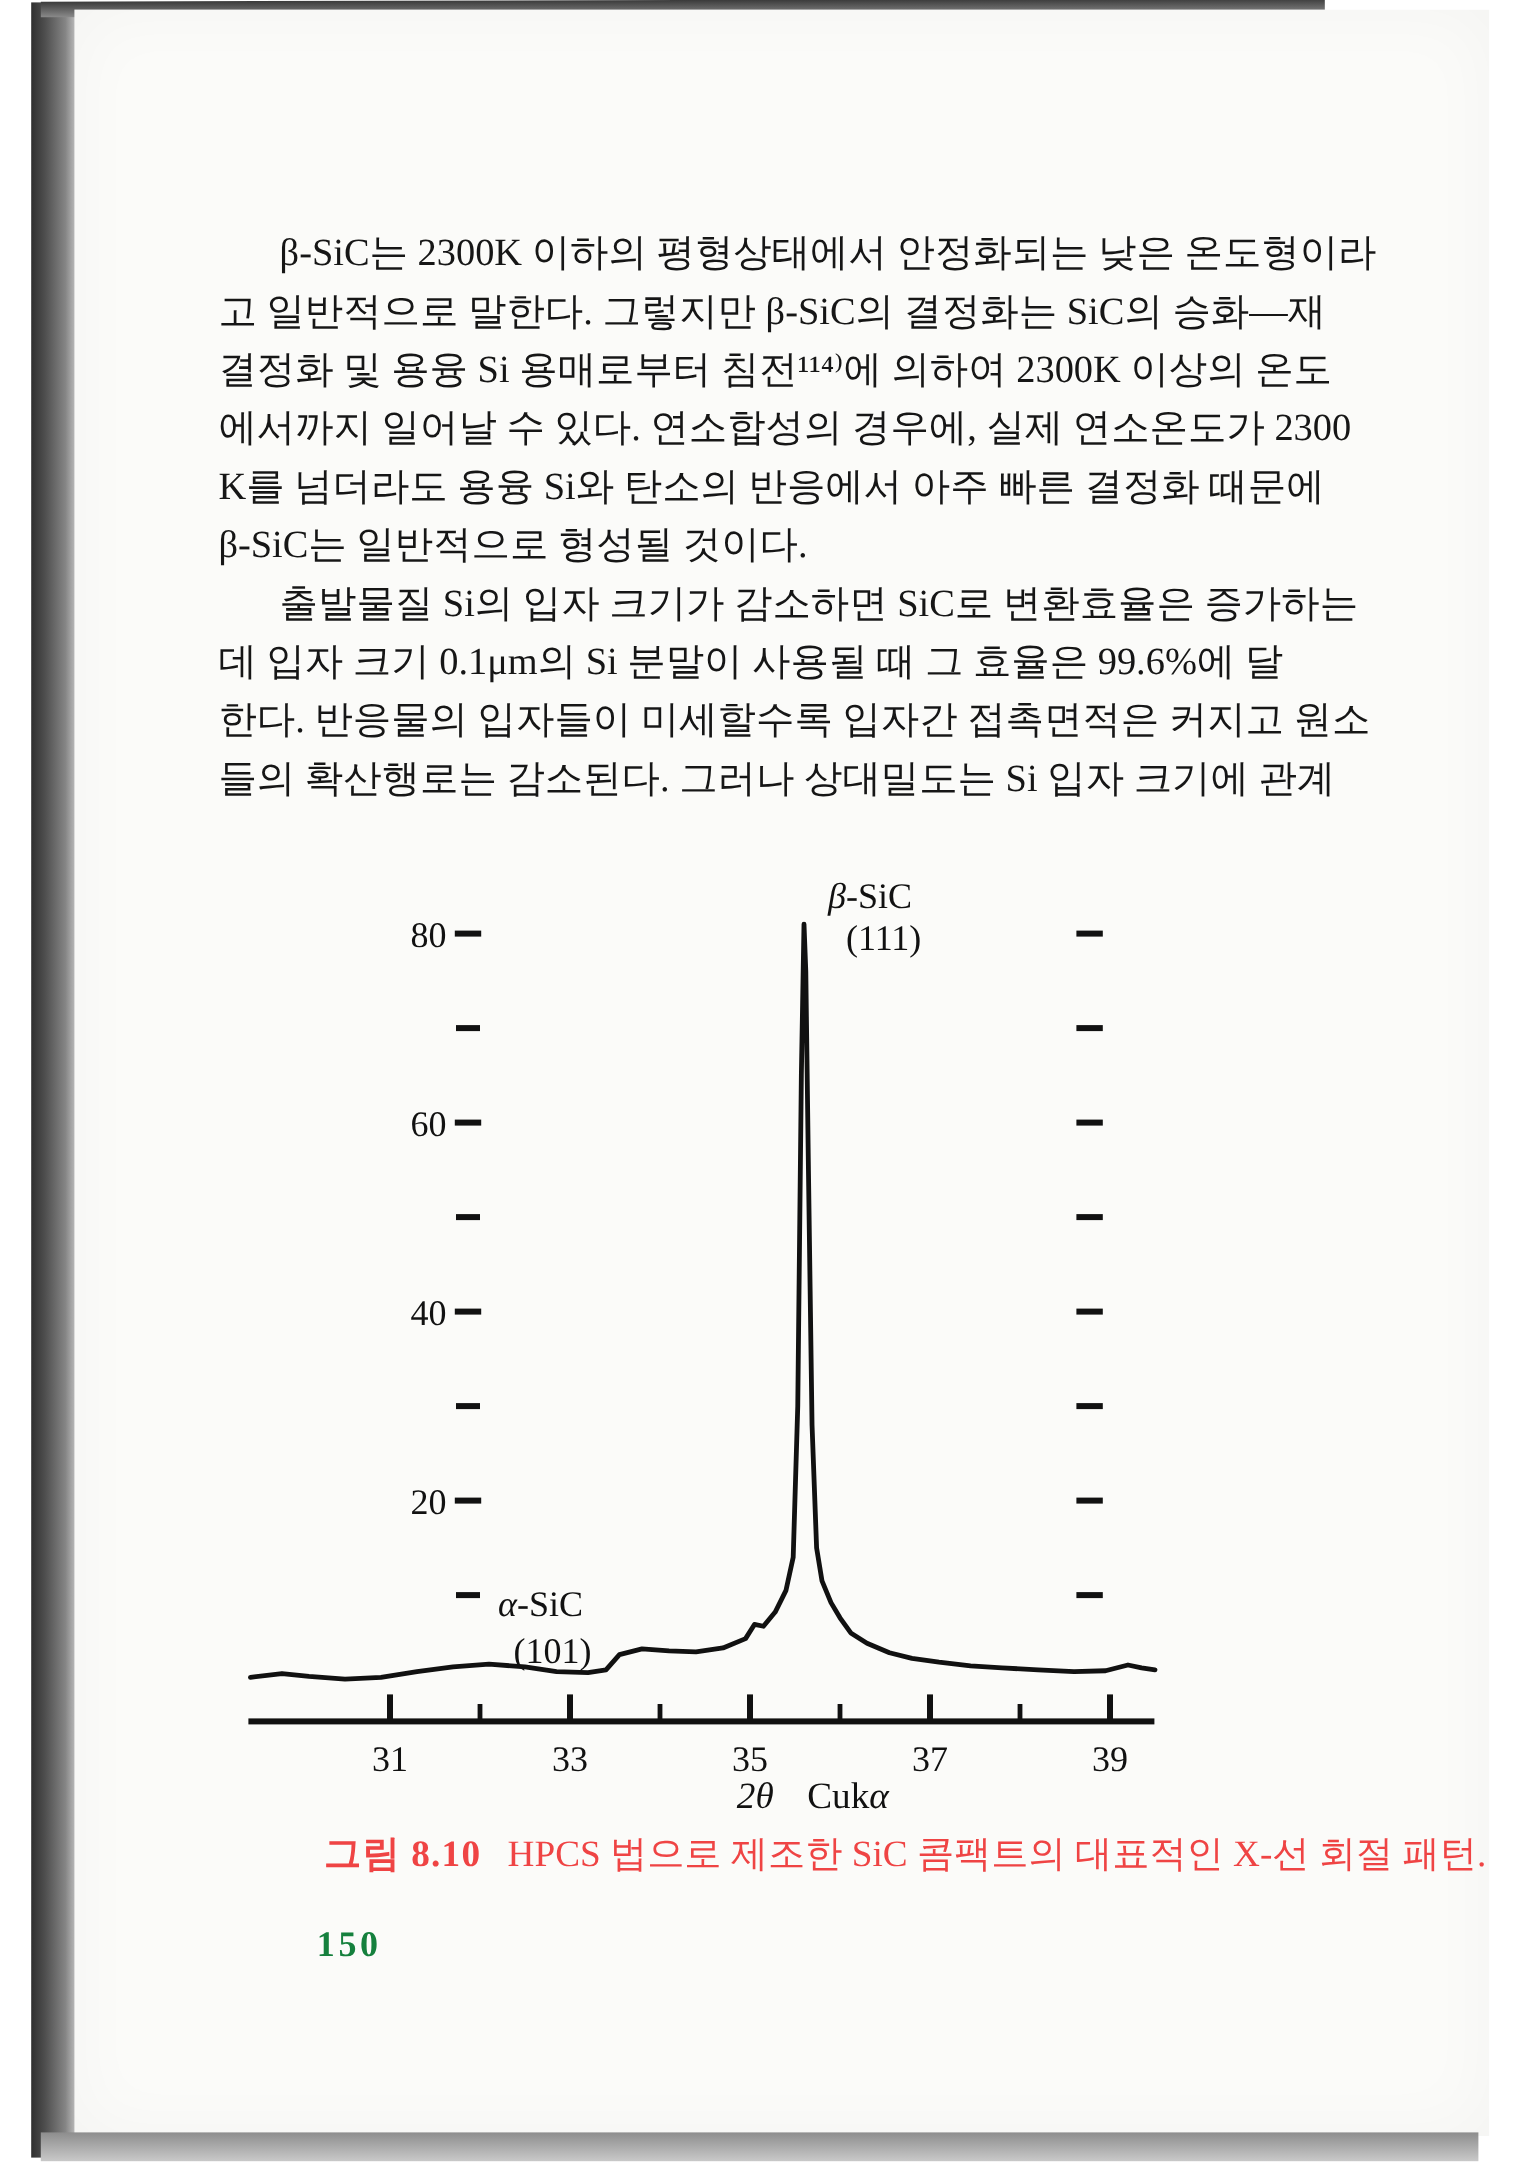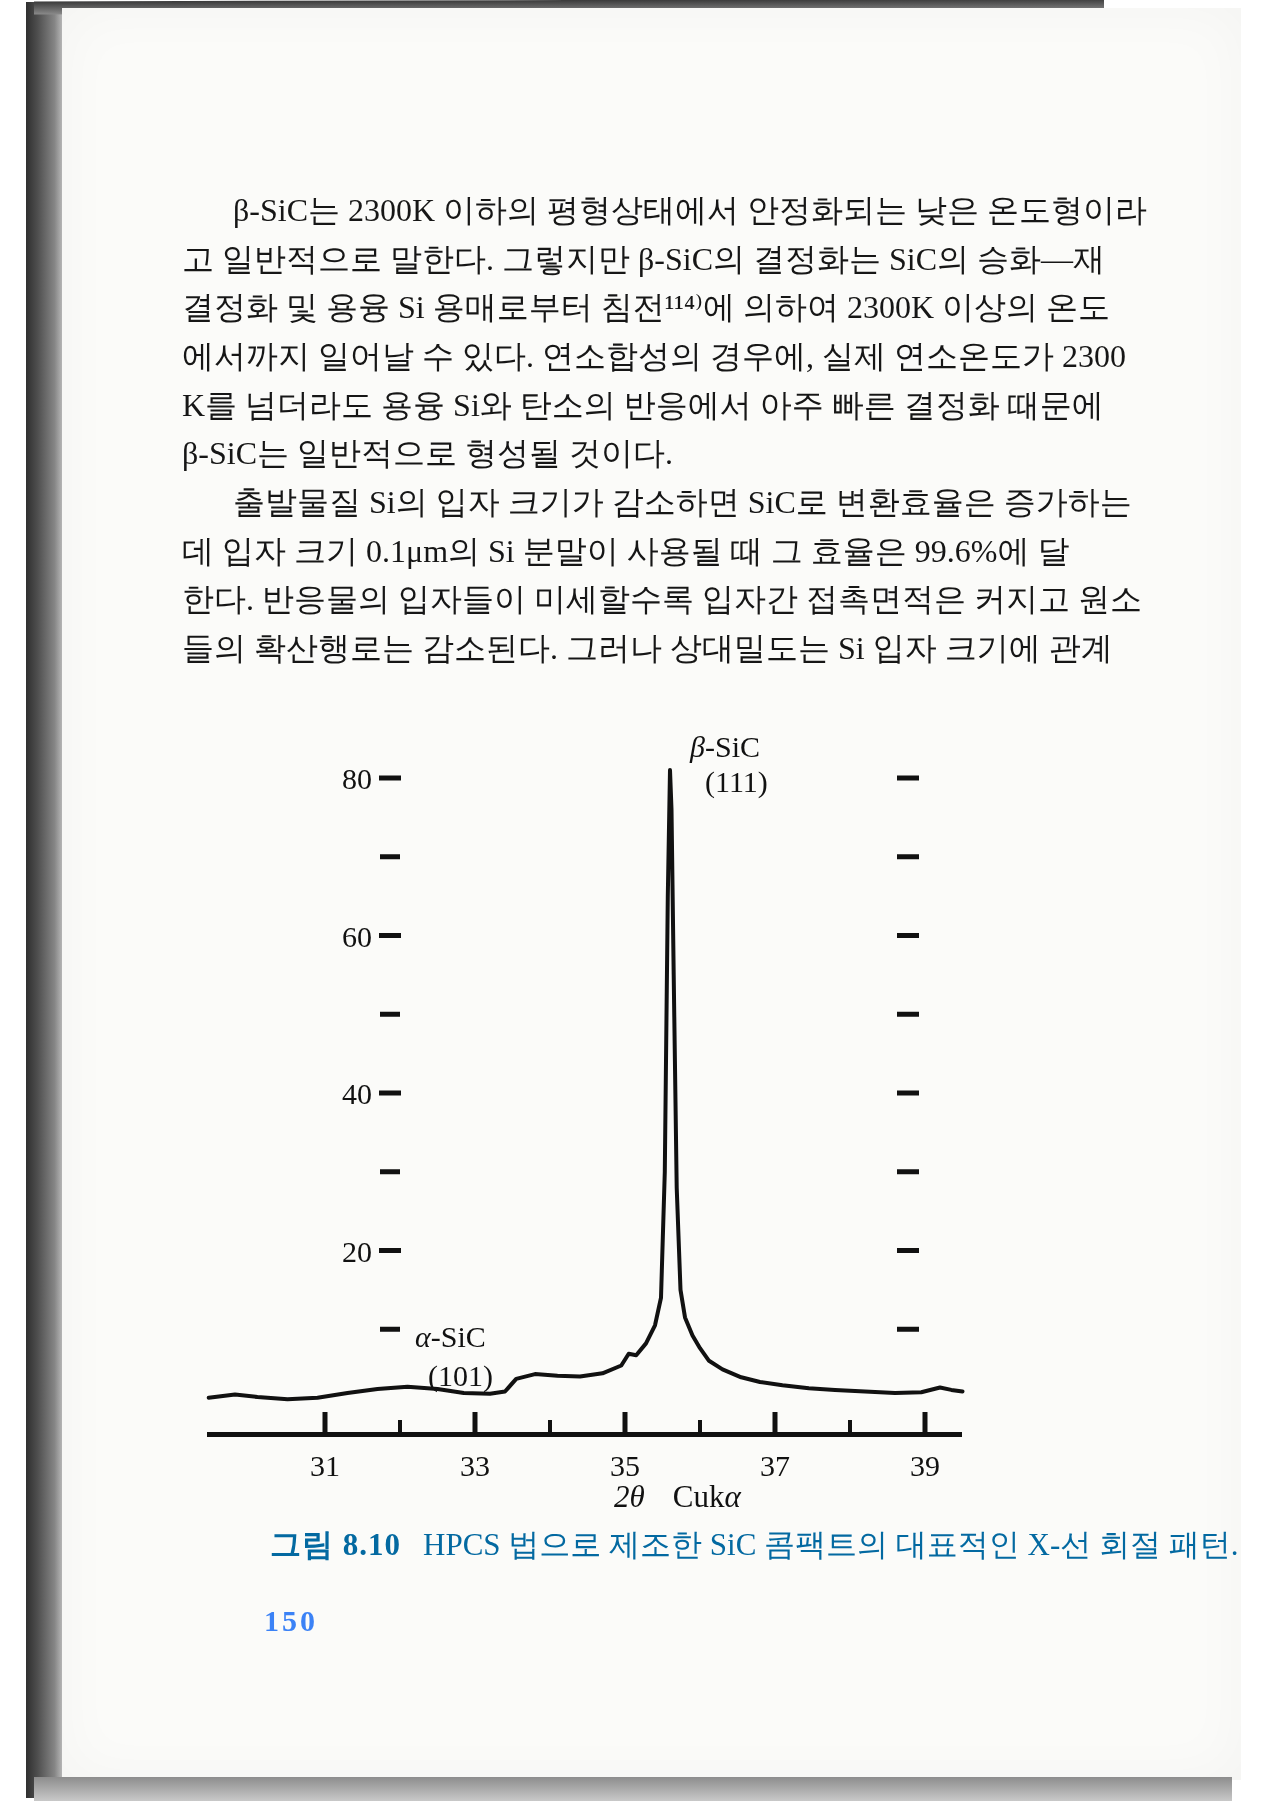--- a/index.html
+++ b/index.html
@@ -33,27 +33,27 @@
     font-size:32px;line-height:49px;color:#161616;
     text-align:justify;text-align-last:justify;white-space:nowrap;
   }
   .textline.indent{left:233px;width:771px;}
   .textline.no-justify{text-align-last:left;}
   
   #xrd-svg{position:absolute;left:0;top:0;pointer-events:none;}
   
   .caption{
     position:absolute;left:270px;top:1524px;width:840px;
-    font-size:31px;color:#0369a1;white-space:nowrap;
+    font-size:31px;color:#ef4444;white-space:nowrap;
   }
   .caption .cap-label{font-weight:bold;margin-right:22px;letter-spacing:1px;}
   
   .pagenum{
     position:absolute;left:264px;top:1604px;
-    font-size:30px;font-weight:600;letter-spacing:3px;color:#3b82f6;
+    font-size:30px;font-weight:600;letter-spacing:3px;color:#15803d;
   }
 </style>
 </head>
 <body>
 
 <div class="edge-left"></div>
 <div class="edge-top"></div>
 <div class="page"></div>
 <div class="edge-bottom"></div>
 

